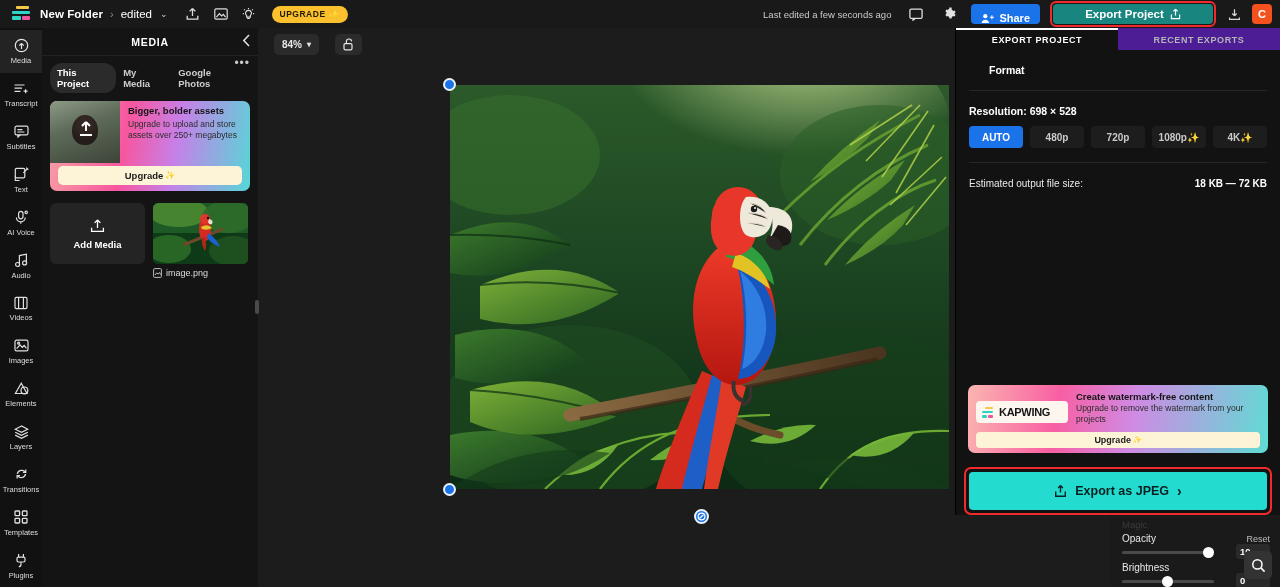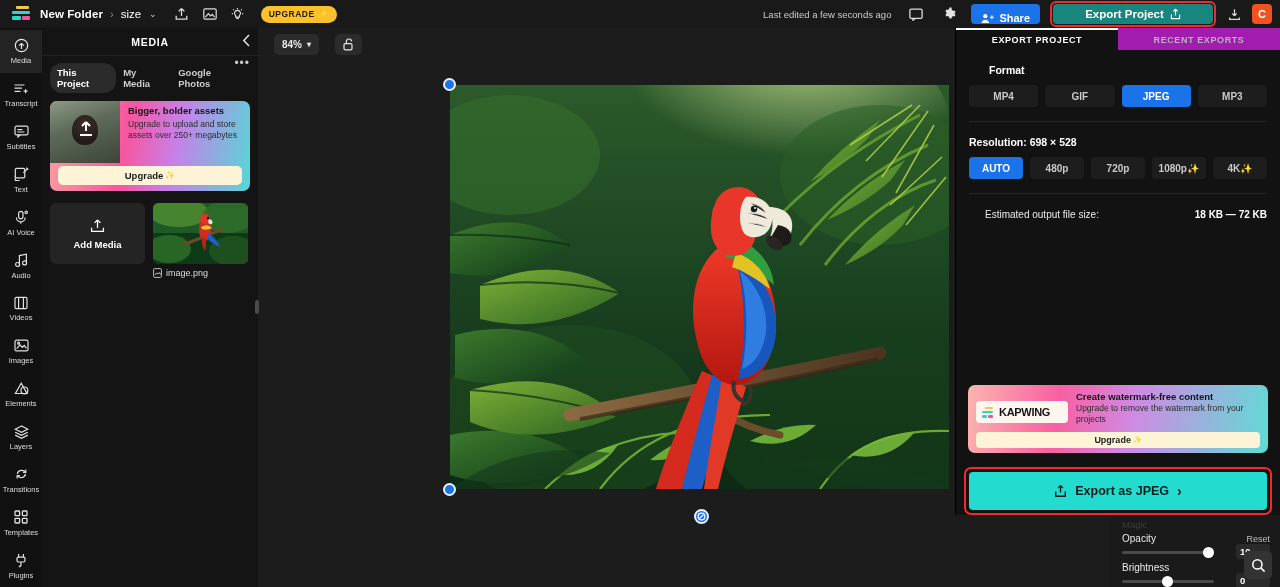--- a/index.html
+++ b/index.html
@@ -195,34 +195,34 @@
   .export-panel {
     position: absolute; right: 0; top: 28px; width: 325px; height: 487px;
     background: #121212; z-index: 25; border-left: 1px solid #000;
   }
   .ep-tabs { display: flex; height: 22px; }
   .ep-tab {
     flex: 1; display: flex; align-items: center; justify-content: center;
     font-size: 9px; font-weight: 700; letter-spacing: .6px; color: #fff;
     background: #121212; border-top: 2px solid #fff;
   }
-  .ep-tab.inactive { color: #b5b5b5; background: #a21caf; border-top: 2px solid transparent; }
+  .ep-tab.inactive { color: #b5b5b5; background: #4c1d95; border-top: 2px solid transparent; }
   .ep-body { padding: 14px 13px 0 13px; }
   .ep-label { font-size: 10.5px; font-weight: 700; color: #fff; padding-left: 20px; }
   .ep-grid4 { display: grid; grid-template-columns: repeat(4, 1fr); gap: 7px; margin-top: 9px; }
   .ep-grid5 { display: grid; grid-template-columns: repeat(5, 1fr); gap: 7px; margin-top: 9px; }
   .ep-opt {
     height: 22px; background: #1d1d1d; border-radius: 4px; display: flex;
     align-items: center; justify-content: center; font-size: 10px; color: #c9c9c9; font-weight: 600;
   }
   .ep-opt.sel { background: #1a73e8; color: #fff; font-weight: 700; }
   .ep-opt.sel-auto { background: #1a73e8; color: #fff; font-weight: 700; }
   .ep-div { height: 1px; background: #272727; margin: 14px 0 0 0; }
   .ep-res { font-size: 10.5px; font-weight: 700; color: #fff; margin-top: 14px; }
-  .ep-size-row { display: flex; align-items: center; justify-content: space-between; margin-top: 15px; margin-left: 16px; }
+  .ep-size-row { display: flex; align-items: center; justify-content: space-between; margin-top: 15px; }
   .ep-size-lb { font-size: 10px; color: #e9e9e9; }
   .ep-size-val { font-size: 10px; color: #fff; font-weight: 600; }
 
   .wm-card {
     position: absolute; left: 12px; right: 12px; bottom: 62px; height: 68px; border-radius: 7px;
     background: linear-gradient(100deg, #fbb6b0 0%, #f85fa3 30%, #cf8be4 55%, #5fdcd4 100%);
     overflow: hidden;
   }
   .wm-inner { display: flex; padding: 6px 8px 0 8px; gap: 8px; }
   .wm-logo {
@@ -261,21 +261,21 @@
 
   <div class="topbar">
     <div class="logo">
       <i class="lg1"></i>
         <i class="lg2"></i>
         <i class="lg3"></i>
         <i class="lg4"></i>
     </div>
     <div class="crumb">New Folder</div>
     <div class="crumb-sep">›</div>
-    <div class="crumb-2">size</div>
+    <div class="crumb-2">edited</div>
     <div class="chev-sm">⌄</div>
 
     <div class="tb-ico" style="margin-left:12px;">
       <svg width="13" height="14" viewBox="0 0 13 14" fill="none" stroke="#ddd" stroke-width="1.3">
         <path d="M6.5 9V1.5M6.5 1.5 3.6 4.4M6.5 1.5 9.4 4.4"></path>
           <path d="M1.2 8.8v3.4h10.6V8.8"></path>
       </svg>
     </div>
     <div class="tb-ico">
       <svg width="14" height="12" viewBox="0 0 14 12" fill="none" stroke="#ddd" stroke-width="1.2">
@@ -749,26 +749,20 @@
   </div>
 
   <div class="export-panel">
     <div class="ep-tabs">
       <div class="ep-tab">EXPORT PROJECT</div>
       <div class="ep-tab inactive">RECENT EXPORTS</div>
     </div>
 
     <div class="ep-body">
       <div class="ep-label">Format</div>
-      <div class="ep-grid4">
-        <div class="ep-opt">MP4</div>
-        <div class="ep-opt">GIF</div>
-        <div class="ep-opt sel">JPEG</div>
-        <div class="ep-opt">MP3</div>
-      </div>
 
       <div class="ep-div"></div>
 
       <div class="ep-res">Resolution: 698 × 528</div>
       <div class="ep-grid5">
         <div class="ep-opt sel-auto">AUTO</div>
         <div class="ep-opt">480p</div>
         <div class="ep-opt">720p</div>
         <div class="ep-opt">1080p✨</div>
         <div class="ep-opt">4K✨</div>

